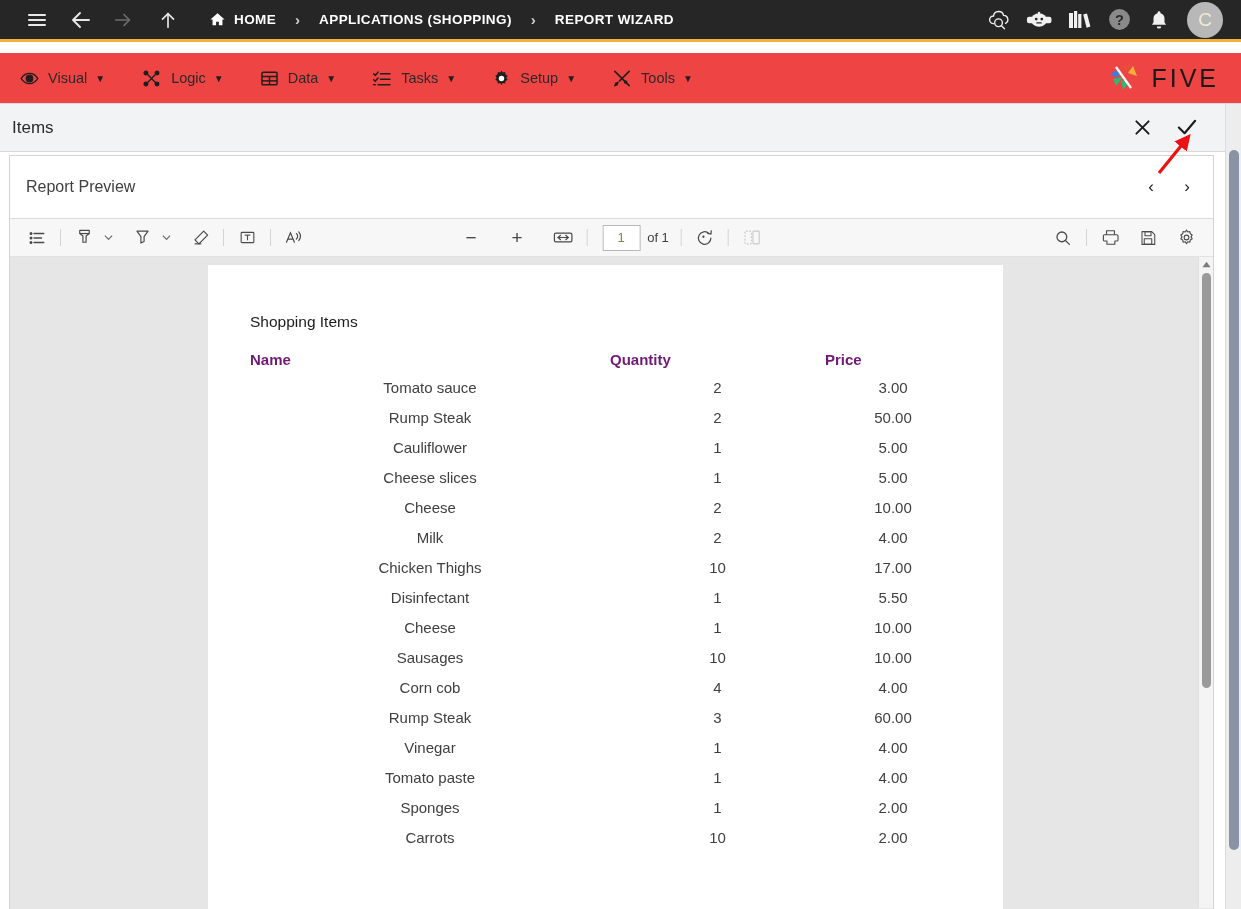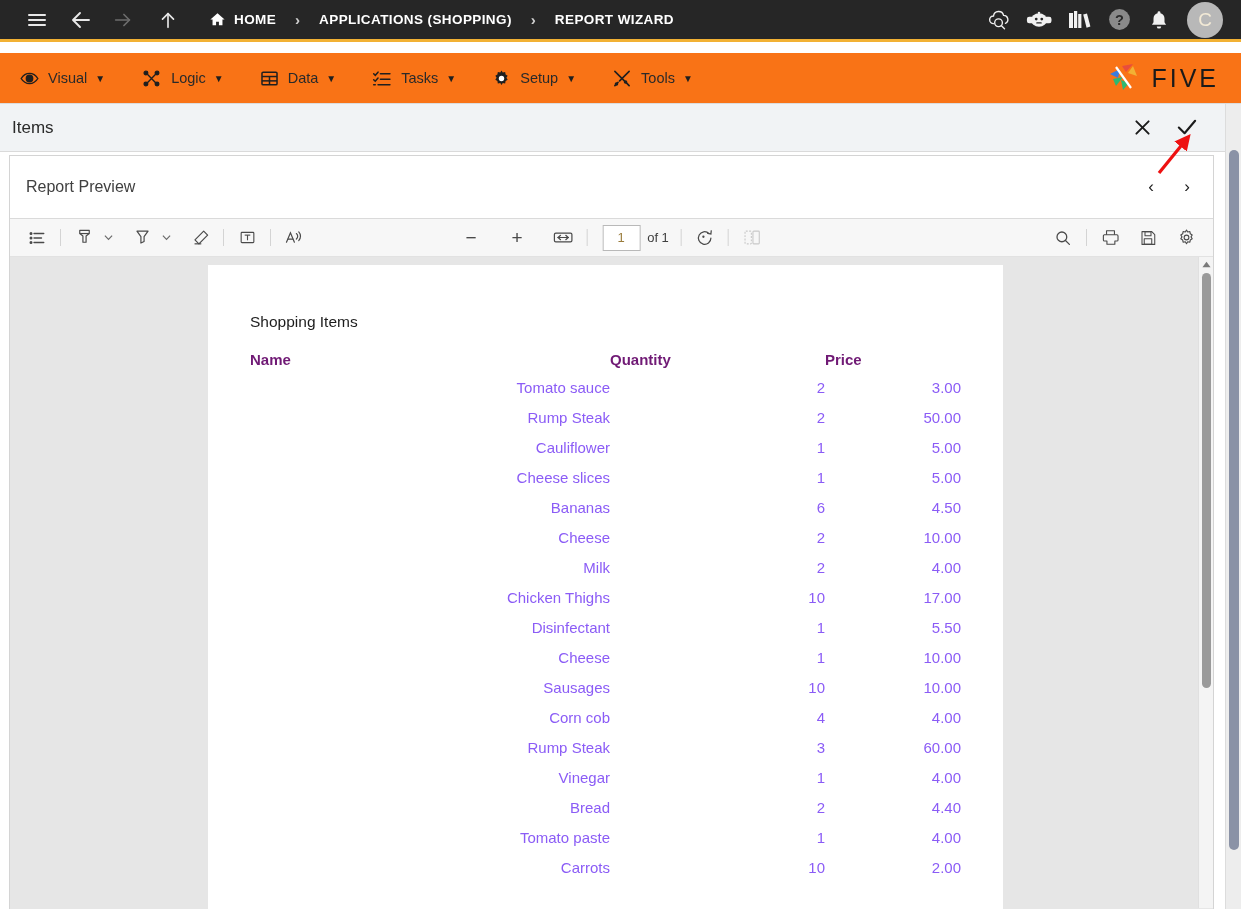--- a/index.html
+++ b/index.html
@@ -50,21 +50,21 @@
     width: 36px; height: 36px; border-radius: 50%;
     background: #b8b8b8; color: #f3ead6;
     display: flex; align-items: center; justify-content: center;
     font-size: 19px; margin-left: 8px; cursor: pointer;
   }
 
   
   .menubar {
     position: absolute; top: 53px; left: 0;
     width: 1241px; height: 51px;
-    background: #f97316;
+    background: #ef4444;
     display: flex; align-items: center;
     border-bottom: 1px solid #dcdcdc;
   }
   .menu-item {
     display: flex; align-items: center;
     margin-left: 18px; margin-right: 18px;
     color: #2a2a2a; font-size: 14.5px; cursor: pointer;
   }
   .menu-item:first-child { margin-left: 20px; }
   .menu-ico { margin-right: 9px; display: flex; align-items: center; color: #1f1f1f; }
@@ -163,21 +163,21 @@
     background: #ffffff;
   }
   .doc-inner { padding: 48px 42px; }
   .doc-title { font-size: 15.5px; color: #1c1c1c; margin-bottom: 20px; }
   .doc-table { width: 100%; border-collapse: collapse; }
   .doc-table th {
     text-align: left; font-size: 15px; font-weight: bold;
     color: #701a75; padding: 0 0 11px 0;
   }
   .doc-table td {
-    text-align: right; font-size: 15px; color: #8b5cf6;
+    text-align: center; font-size: 15px; color: #404040;
     padding: 0 0 13px 0;
   }
   .col-name { width: 360px; }
   .col-qty { width: 215px; margin-top: 47px; }
 
   
   .doc-scroll {
     position: absolute; top: 0; right: 0;
     width: 15px; height: 651px;
     background: #f4f4f4; border-left: 1px solid #e0e0e0;
@@ -581,25 +581,20 @@
                 <td>Cauliflower</td>
                 <td>1</td>
                 <td>5.00</td>
               </tr>
             <tr>
                 <td>Cheese slices</td>
                 <td>1</td>
                 <td>5.00</td>
               </tr>
             <tr>
-                <td>Bananas</td>
-                <td>6</td>
-                <td>4.50</td>
-              </tr>
-            <tr>
                 <td>Cheese</td>
                 <td>2</td>
                 <td>10.00</td>
               </tr>
             <tr>
                 <td>Milk</td>
                 <td>2</td>
                 <td>4.00</td>
               </tr>
             <tr>
@@ -631,28 +626,28 @@
                 <td>Rump Steak</td>
                 <td>3</td>
                 <td>60.00</td>
               </tr>
             <tr>
                 <td>Vinegar</td>
                 <td>1</td>
                 <td>4.00</td>
               </tr>
             <tr>
-                <td>Bread</td>
-                <td>2</td>
-                <td>4.40</td>
-              </tr>
-            <tr>
                 <td>Tomato paste</td>
                 <td>1</td>
                 <td>4.00</td>
+              </tr>
+            <tr>
+                <td>Sponges</td>
+                <td>1</td>
+                <td>2.00</td>
               </tr>
             <tr>
                 <td>Carrots</td>
                 <td>10</td>
                 <td>2.00</td>
               </tr>
 
           </tbody>
         </table>
       </div>

